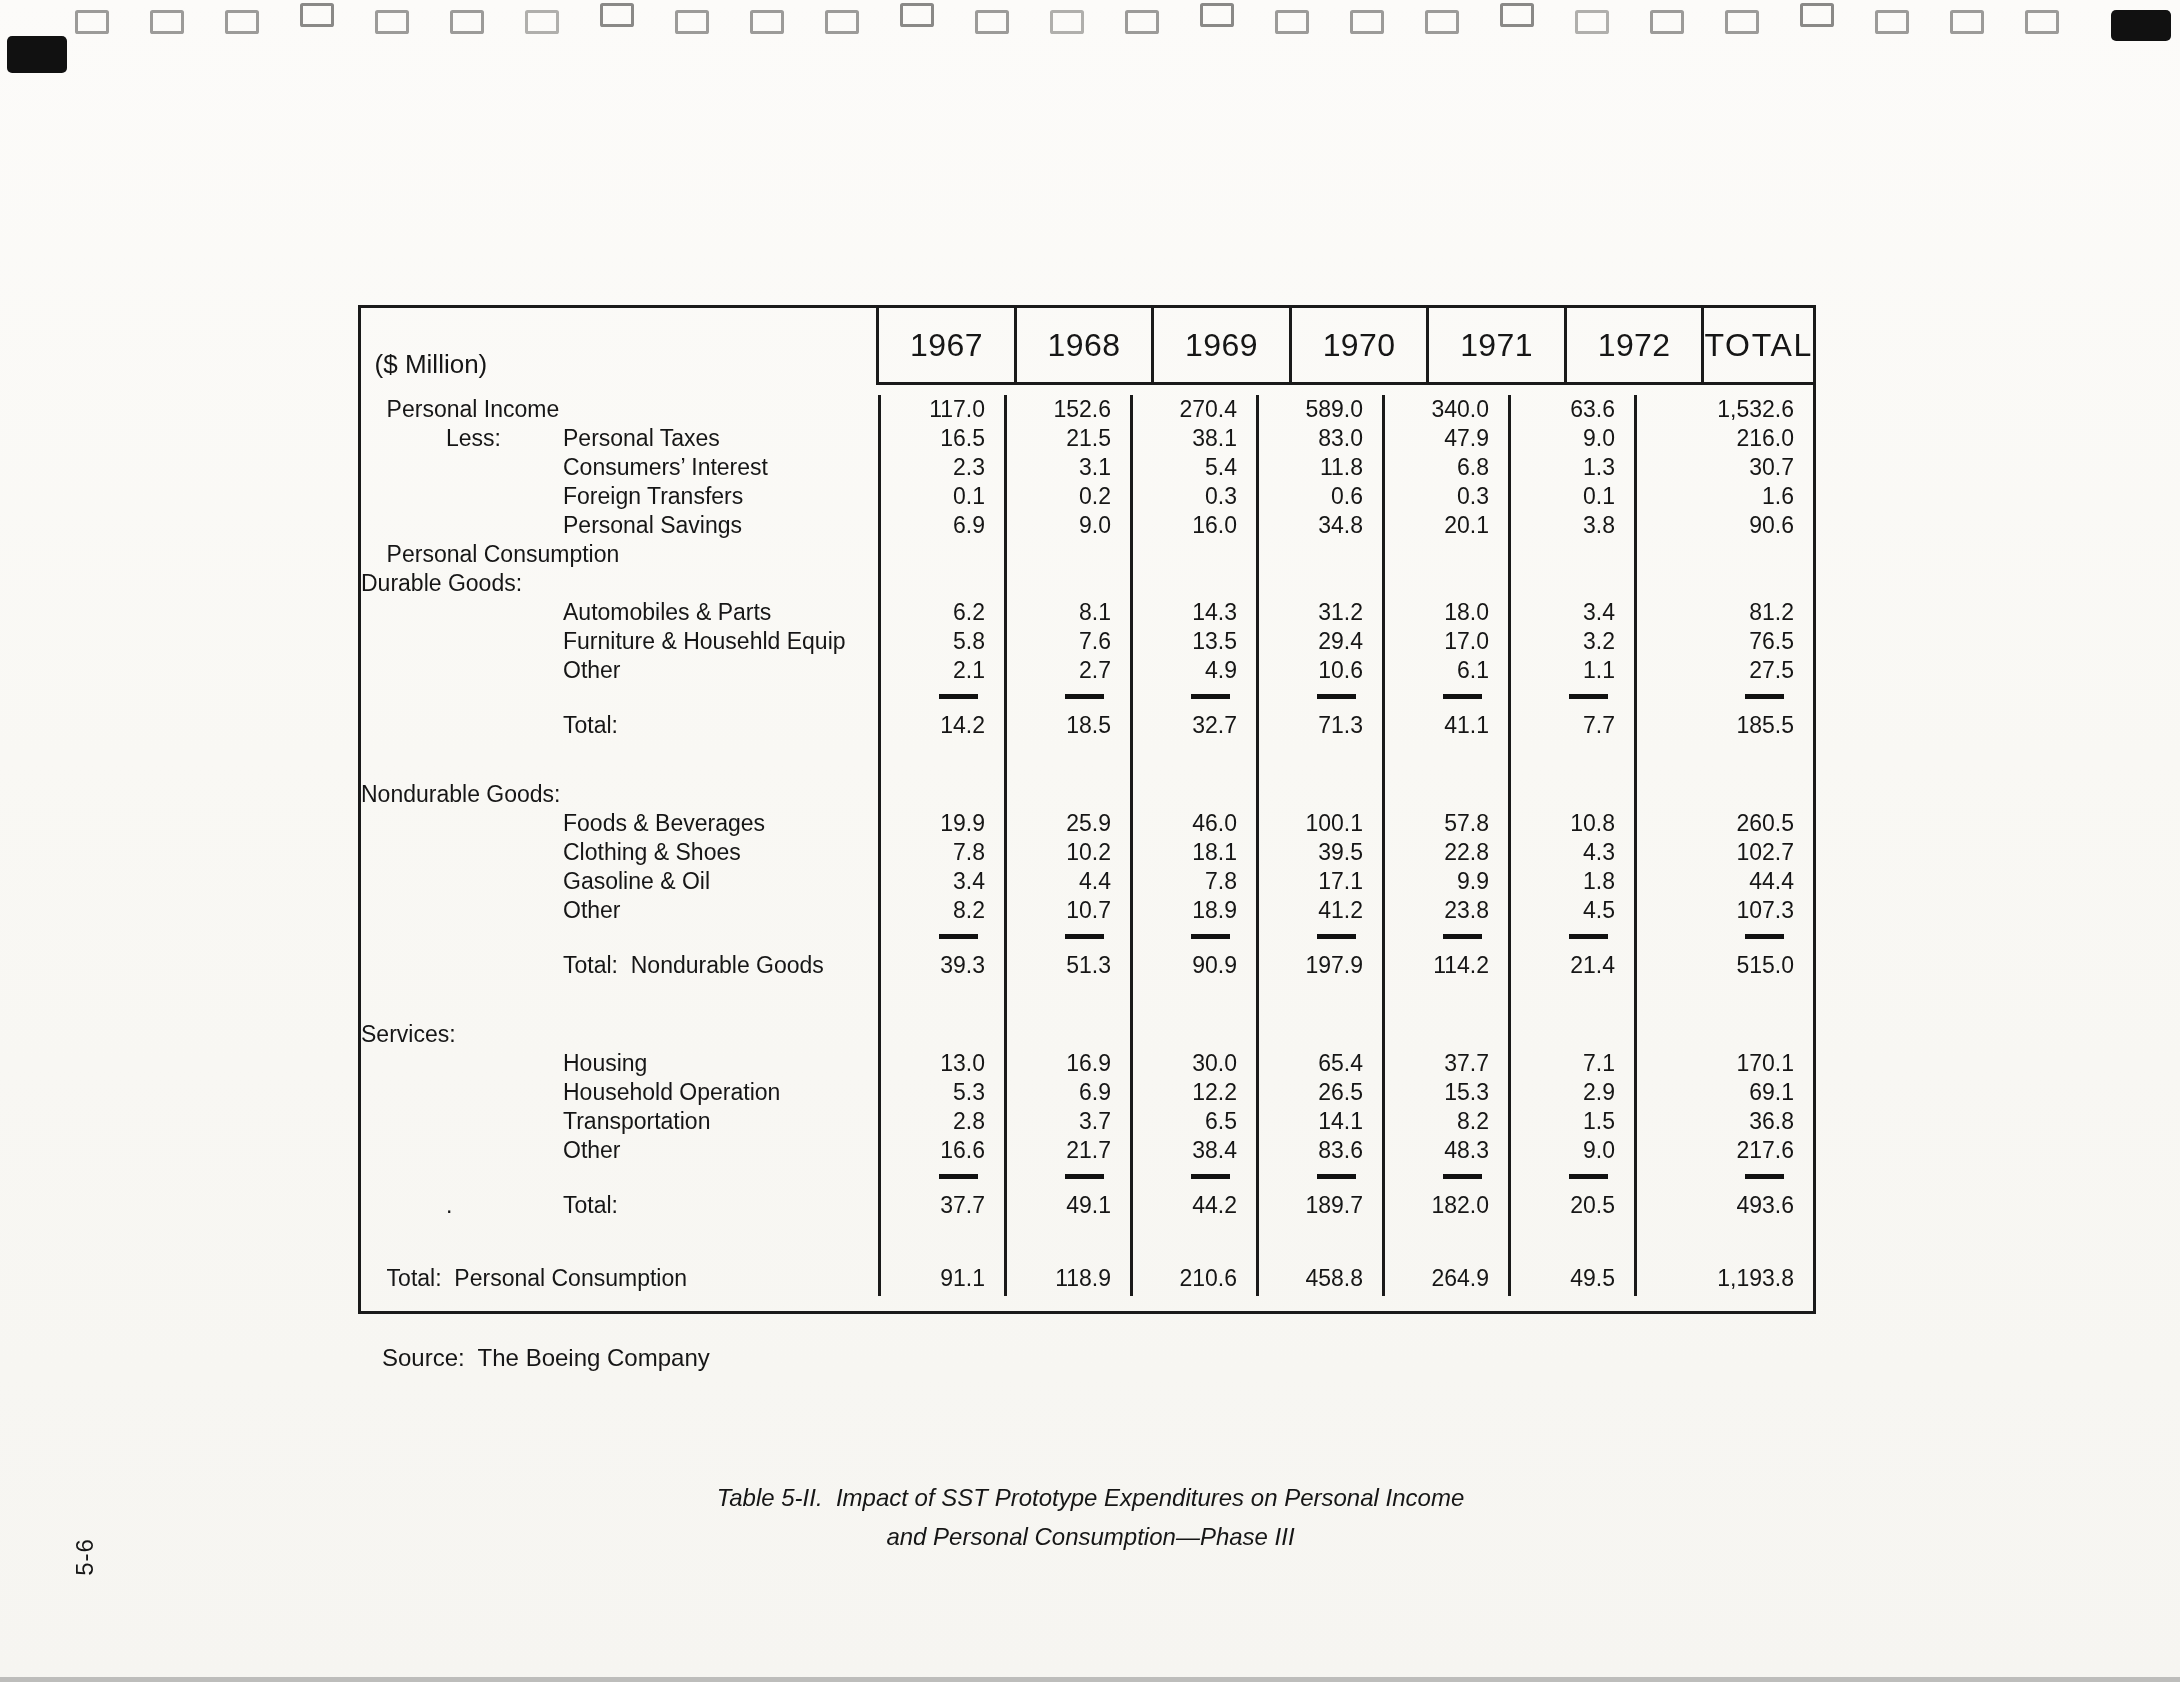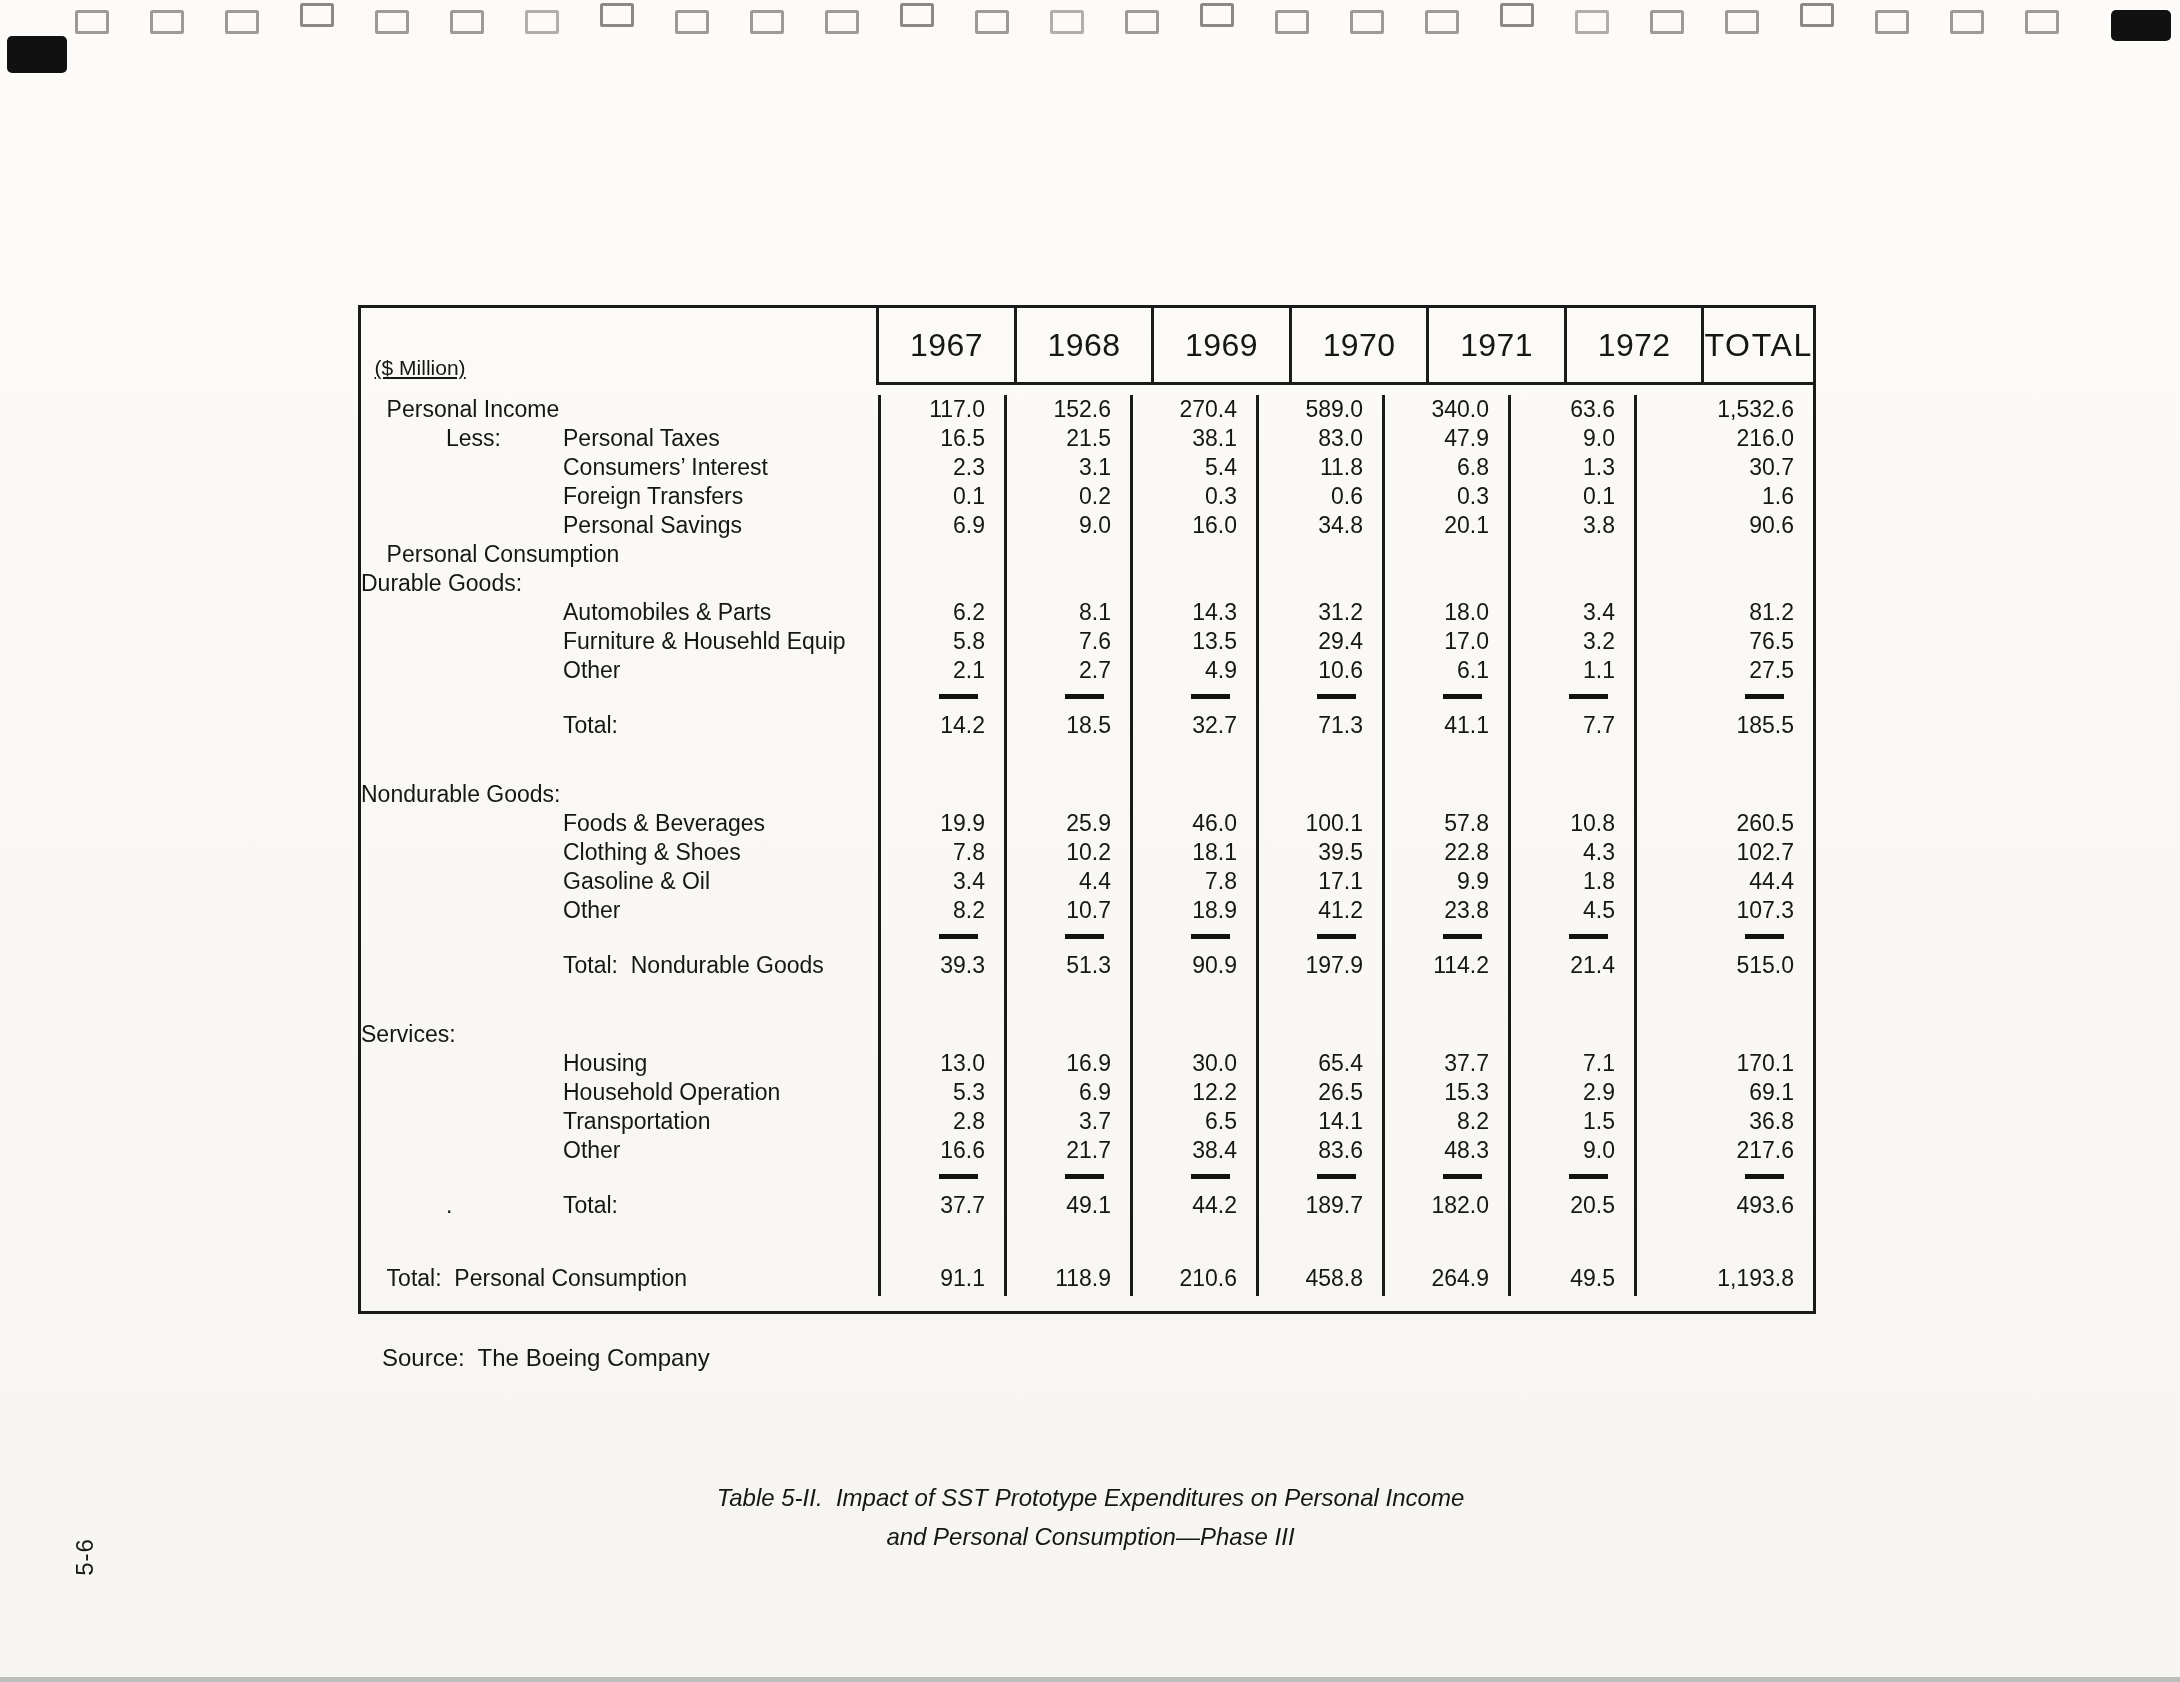--- a/index.html
+++ b/index.html
@@ -18,21 +18,21 @@
   .blob-right{left:2111px;top:10.2px;width:60px;height:31px;}
   .bottom-edge{position:absolute;left:0;bottom:0;width:100%;height:5.1px;background:#bdbdbb;}
 
   
   .table-box{
     position:absolute;left:358px;top:305px;width:1458px;height:1009px;
     border:3.4px solid #1a1a1a;box-sizing:border-box;background:transparent;
   }
   .thead{display:flex;height:77px;}
   .thead .stub{width:517px;position:relative;box-sizing:border-box;}
-  .unit-label{position:absolute;left:13.6px;bottom:5.1px;font-size:21px;white-space:pre;text-decoration:underline;}
+  .unit-label{position:absolute;left:13.6px;bottom:5.1px;font-size:26px;white-space:pre;}
   .hcell{
     width:138px;box-sizing:border-box;border-left:3.4px solid #1a1a1a;border-bottom:3.4px solid #1a1a1a;
     display:flex;align-items:center;justify-content:center;font-size:32px;letter-spacing:0.4px;
   }
   .hcell.hc-total{width:auto;flex:1;letter-spacing:1.7px;}
   .tbody{height:925px;box-sizing:border-box;padding-top:10.2px;display:flex;flex-direction:column;}
   .trow{display:flex;flex:0 0 auto;}
   .r-data{height:29px;}
   .r-total{height:36px;}
   .r-spacer{height:37px;}

